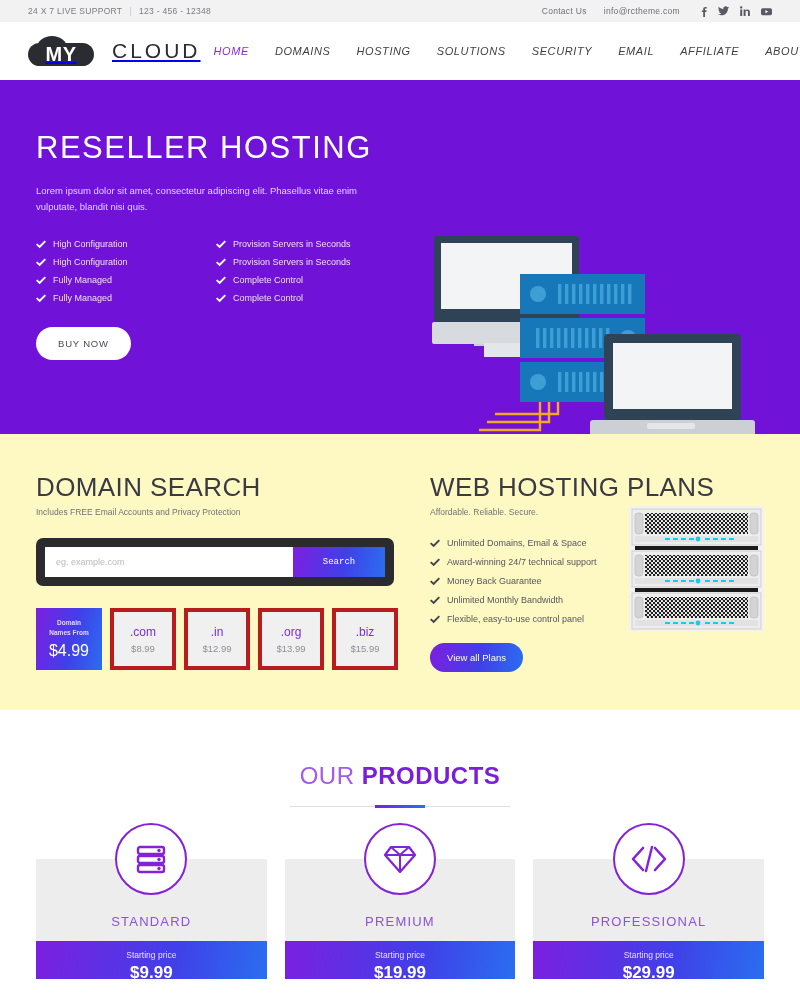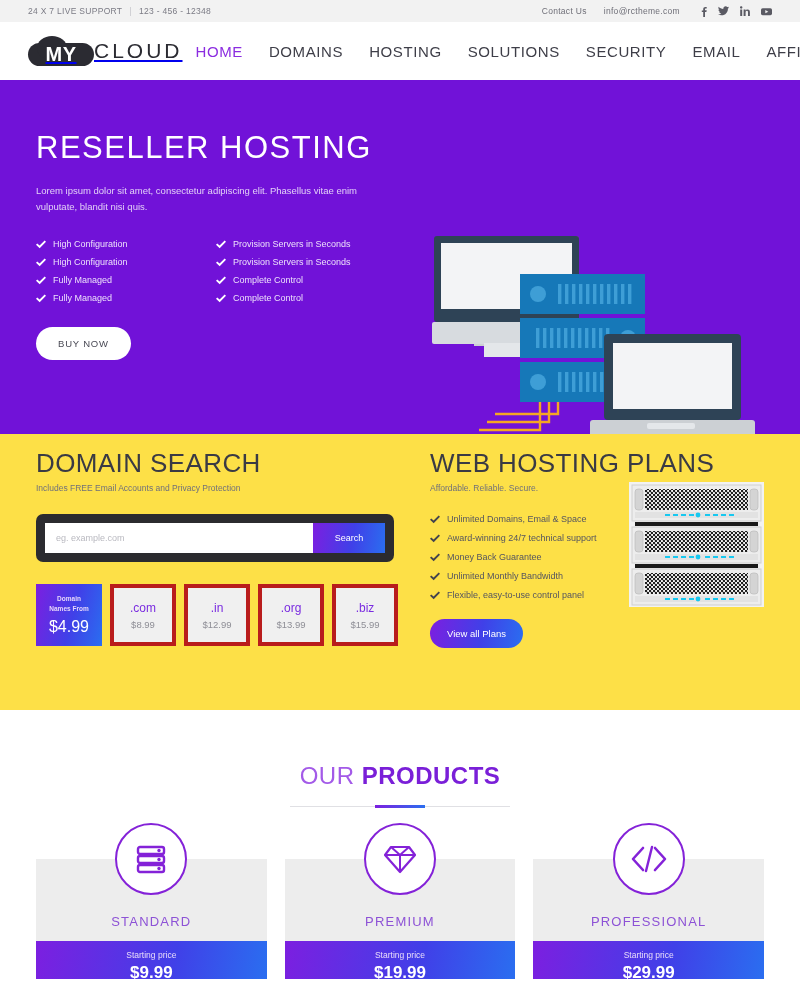--- a/index.html
+++ b/index.html
@@ -55,28 +55,28 @@
     left:9px; top:0px; width:30px; height:24px;
     background:#2b2b32; border-radius:50%;
   }
   .logo-my {
     position:relative; z-index:3;
     color:#fff; font-size:20px; font-weight:bold;
     letter-spacing:.5px; line-height:1; padding-top:5px;
   }
   .logo-cloudtext {
     color:#2b2b32; font-size:21px; letter-spacing:3px;
-    margin-left:0; font-weight:500;
+    margin-left:18px; font-weight:500;
   }
 
   .nav { display:flex; align-items:center; gap:0; }
   .nav-item {
-    font-size:15px; letter-spacing:.6px;
+    font-size:11px; letter-spacing:.6px;
     color:#3e3e48; text-decoration:none;
-    padding:0 13px; white-space:nowrap;
+    padding:0 13px; white-space:nowrap;font-style:italic;
   }
   .nav-item.active { color:#8b2ce0; }
   .login-btn {
     margin-left:10px;
     background:linear-gradient(100deg,#7c1fe0 0%,#4040e8 60%,#2a6ef0 100%);
     color:#fff; font-size:9px; font-weight:bold; letter-spacing:.6px;
     padding:7px 16px; border-radius:12px; border:none;
     cursor:pointer; font-family:inherit;
   }
 
@@ -113,24 +113,24 @@
     padding:11px 22px; border-radius:18px;
     border:none; cursor:pointer; font-family:inherit;
   }
   .hero-art {
     position:absolute; right:18px; top:150px;
     width:350px; height:215px;
   }
 
   
   .mid {
-    background:#fde047;
+    background:#fef9c3;
     height:276px;
     display:flex;
-    padding:16px 28px 0 36px;
+    padding:40px 28px 0 36px;
   }
   .mid-left { width:380px; }
   .mid-right { flex:1; padding-left:14px; position:relative; }
   .sec-title {
     font-size:26px; font-weight:300; color:#3a3a44;
     letter-spacing:.4px; line-height:1;
   }
   .sec-sub { font-size:8.5px; color:#70707a; margin-top:7px; }
 
   .search-wrap {
@@ -142,23 +142,23 @@
     border-radius:7px;
   }
   .search-input {
     flex:1; border:none; outline:none;
     background:#fff; font-size:9px; color:#555;
     padding:0 11px; height:30px;
     font-family:inherit;
   }
   .search-input::placeholder { color:#b9b9c0; }
   .search-btn {
-    width:72px; height:30px; border:none; cursor:pointer;
+    width:92px; height:30px; border:none; cursor:pointer;
     background:linear-gradient(100deg,#7c1fe0 0%,#4040e8 55%,#2a6ef0 100%);
-    color:#fff; font-size:9px; font-family:Liberation Sans, sans-serif;
+    color:#fff; font-size:9px; font-family:Liberation Mono, monospace;
   }
 
   .tlds { margin-top:22px; display:flex; gap:8px; }
   .tld {
     width:66px; height:62px;
     border:4px solid #b91c1c;
     background:#f0f0f0;
     display:flex; flex-direction:column;
     align-items:center; justify-content:center;
     cursor:pointer;

